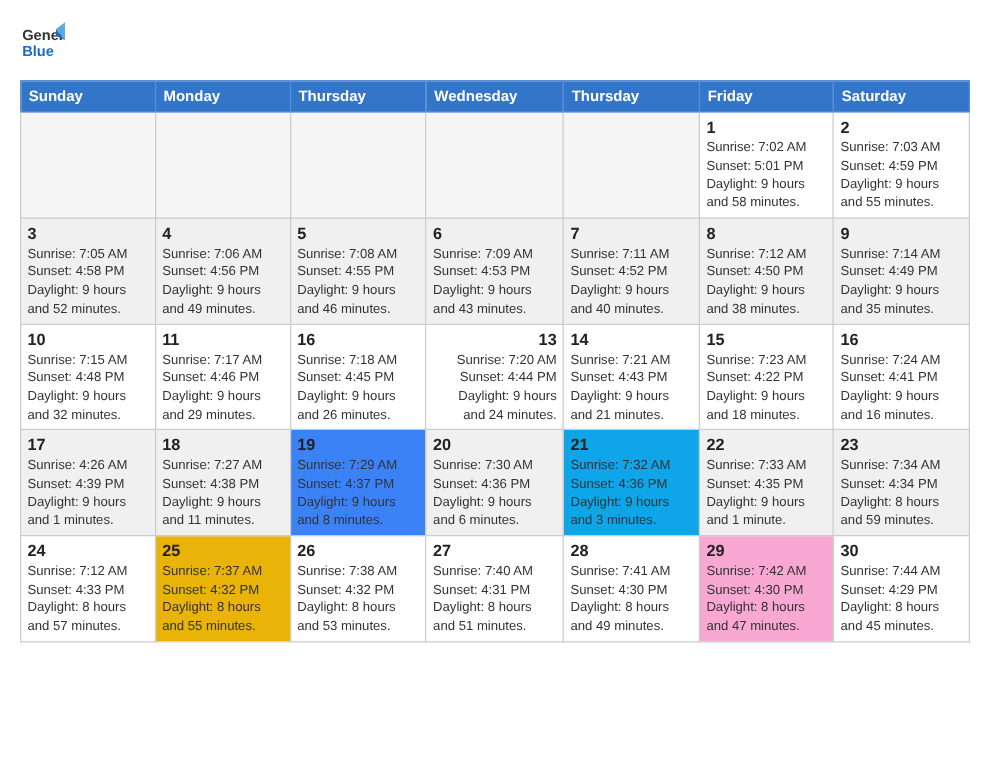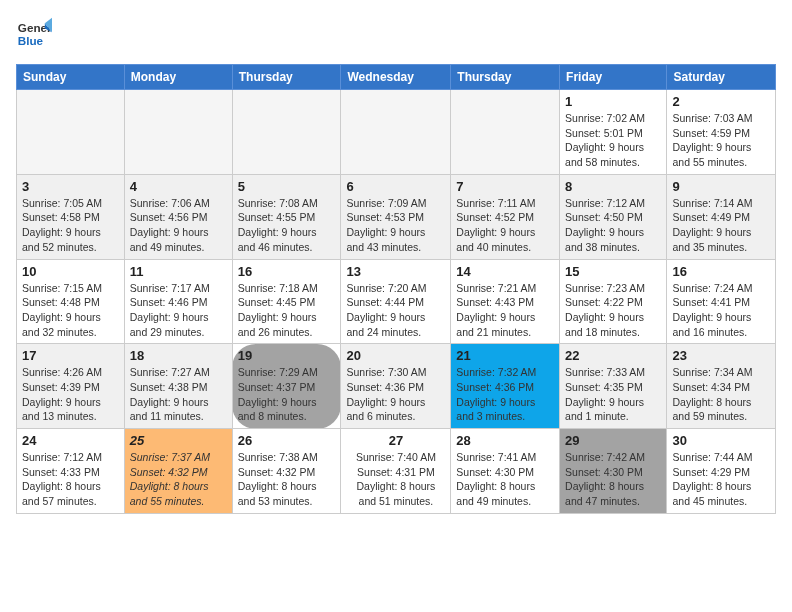--- a/index.html
+++ b/index.html
@@ -184,21 +184,21 @@
           <div class="day-info">Sunrise: 7:17 AM</div>
           <div class="day-info">Sunset: 4:46 PM</div>
           <div class="day-info">Daylight: 9 hours and 29 minutes.</div>
         </td>
         <td style="background: rgb(255, 255, 255);">
           <span class="day-num">16</span>
           <div class="day-info">Sunrise: 7:18 AM</div>
           <div class="day-info">Sunset: 4:45 PM</div>
           <div class="day-info">Daylight: 9 hours and 26 minutes.</div>
         </td>
-        <td style="background: rgb(255, 255, 255);">
+        <td style="background: rgb(255, 255, 255); text-align: right;">
           <span class="day-num">13</span>
           <div class="day-info">Sunrise: 7:20 AM</div>
           <div class="day-info">Sunset: 4:44 PM</div>
           <div class="day-info">Daylight: 9 hours and 24 minutes.</div>
         </td>
         <td style="background: rgb(255, 255, 255);">
           <span class="day-num">14</span>
           <div class="day-info">Sunrise: 7:21 AM</div>
           <div class="day-info">Sunset: 4:43 PM</div>
           <div class="day-info">Daylight: 9 hours and 21 minutes.</div>
@@ -214,29 +214,29 @@
           <div class="day-info">Sunrise: 7:24 AM</div>
           <div class="day-info">Sunset: 4:41 PM</div>
           <div class="day-info">Daylight: 9 hours and 16 minutes.</div>
         </td>
       </tr>
       <tr>
         <td style="background: rgb(240, 240, 240);">
           <span class="day-num">17</span>
           <div class="day-info">Sunrise: 4:26 AM</div>
           <div class="day-info">Sunset: 4:39 PM</div>
-          <div class="day-info">Daylight: 9 hours and 13 minutes.</div>
+          <div class="day-info">Daylight: 9 hours and 1 minutes.</div>
         </td>
         <td style="background: rgb(240, 240, 240);">
           <span class="day-num">18</span>
           <div class="day-info">Sunrise: 7:27 AM</div>
           <div class="day-info">Sunset: 4:38 PM</div>
           <div class="day-info">Daylight: 9 hours and 11 minutes.</div>
         </td>
-        <td style="background: #a3a3a3; border-radius: 24px;">
+        <td style="background: #3b82f6;">
           <span class="day-num">19</span>
           <div class="day-info">Sunrise: 7:29 AM</div>
           <div class="day-info">Sunset: 4:37 PM</div>
           <div class="day-info">Daylight: 9 hours and 8 minutes.</div>
         </td>
         <td style="background: rgb(240, 240, 240);">
           <span class="day-num">20</span>
           <div class="day-info">Sunrise: 7:30 AM</div>
           <div class="day-info">Sunset: 4:36 PM</div>
           <div class="day-info">Daylight: 9 hours and 6 minutes.</div>
@@ -260,45 +260,45 @@
           <div class="day-info">Daylight: 8 hours and 59 minutes.</div>
         </td>
       </tr>
       <tr>
         <td style="background: rgb(255, 255, 255);">
           <span class="day-num">24</span>
           <div class="day-info">Sunrise: 7:12 AM</div>
           <div class="day-info">Sunset: 4:33 PM</div>
           <div class="day-info">Daylight: 8 hours and 57 minutes.</div>
         </td>
-        <td style="background: #fdba74; font-style: italic;">
+        <td style="background: #eab308;">
           <span class="day-num">25</span>
           <div class="day-info">Sunrise: 7:37 AM</div>
           <div class="day-info">Sunset: 4:32 PM</div>
           <div class="day-info">Daylight: 8 hours and 55 minutes.</div>
         </td>
         <td style="background: rgb(255, 255, 255);">
           <span class="day-num">26</span>
           <div class="day-info">Sunrise: 7:38 AM</div>
           <div class="day-info">Sunset: 4:32 PM</div>
           <div class="day-info">Daylight: 8 hours and 53 minutes.</div>
         </td>
-        <td style="background: rgb(255, 255, 255); text-align: center;">
+        <td style="background: rgb(255, 255, 255);">
           <span class="day-num">27</span>
           <div class="day-info">Sunrise: 7:40 AM</div>
           <div class="day-info">Sunset: 4:31 PM</div>
           <div class="day-info">Daylight: 8 hours and 51 minutes.</div>
         </td>
         <td style="background: rgb(255, 255, 255);">
           <span class="day-num">28</span>
           <div class="day-info">Sunrise: 7:41 AM</div>
           <div class="day-info">Sunset: 4:30 PM</div>
           <div class="day-info">Daylight: 8 hours and 49 minutes.</div>
         </td>
-        <td style="background: #a3a3a3;">
+        <td style="background: #f9a8d4;">
           <span class="day-num">29</span>
           <div class="day-info">Sunrise: 7:42 AM</div>
           <div class="day-info">Sunset: 4:30 PM</div>
           <div class="day-info">Daylight: 8 hours and 47 minutes.</div>
         </td>
         <td style="background: rgb(255, 255, 255);">
           <span class="day-num">30</span>
           <div class="day-info">Sunrise: 7:44 AM</div>
           <div class="day-info">Sunset: 4:29 PM</div>
           <div class="day-info">Daylight: 8 hours and 45 minutes.</div>

